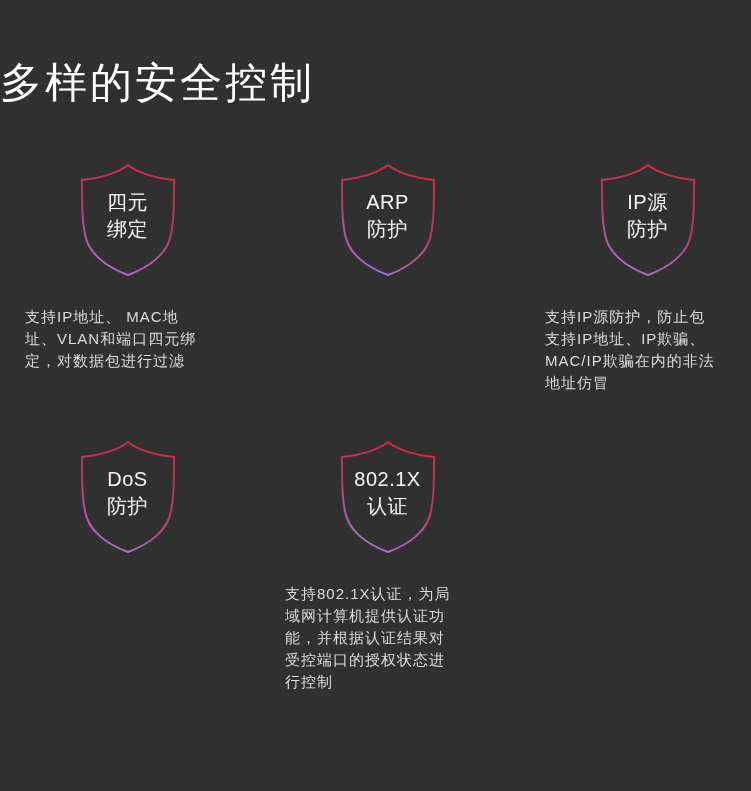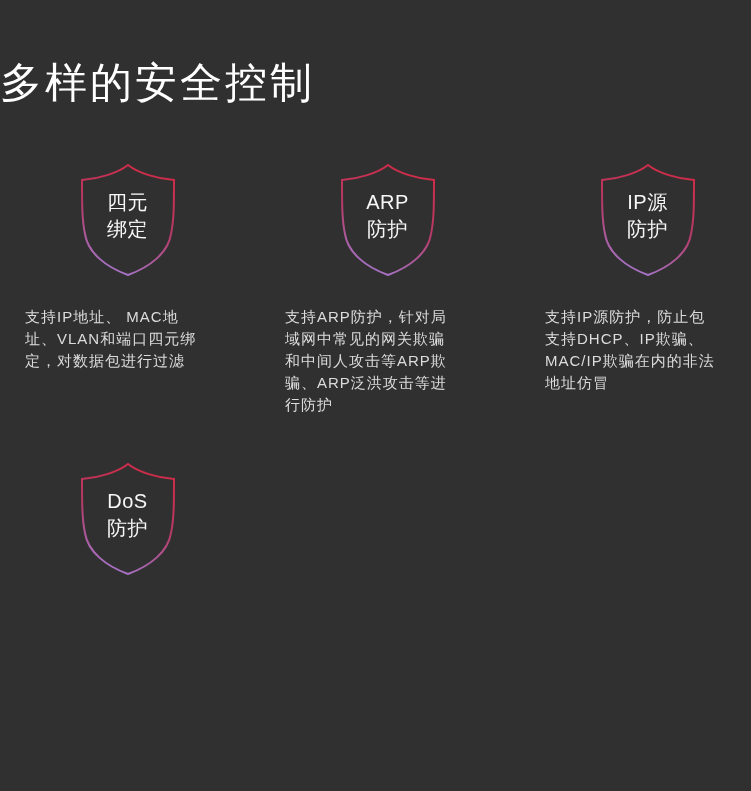--- a/index.html
+++ b/index.html
@@ -89,47 +89,56 @@
     </div>
 
     <div class="card">
       <div class="shield-wrap">
         <svg width="100" height="116" viewBox="0 0 100 116">
           <path d="M50,3 C40,11 20,17 4,18 C4,42 4,58 7,72 C10,91 28,105 50,113 C72,105 90,91 93,72 C96,58 96,42 96,18 C80,17 60,11 50,3 Z" fill="none" stroke="url(#shield-grad)" stroke-width="2"></path>
         </svg>
         <div class="shield-label">ARP
 防护</div>
       </div>
-      <div class="card-desc">支持ARP防护，针对局
-域网中常见的网关欺骗
-和中间人攻击等ARP欺
-骗、ARP泛洪攻击等进
-行防护</div>
     </div>
 
     <div class="card">
       <div class="shield-wrap">
         <svg width="100" height="116" viewBox="0 0 100 116">
           <path d="M50,3 C40,11 20,17 4,18 C4,42 4,58 7,72 C10,91 28,105 50,113 C72,105 90,91 93,72 C96,58 96,42 96,18 C80,17 60,11 50,3 Z" fill="none" stroke="url(#shield-grad)" stroke-width="2"></path>
         </svg>
         <div class="shield-label">IP源
 防护</div>
       </div>
       <div class="card-desc">支持IP源防护，防止包
-支持DHCP、IP欺骗、
+支持IP地址、IP欺骗、
 MAC/IP欺骗在内的非法
 地址仿冒</div>
     </div>
 
     <div class="card">
       <div class="shield-wrap">
         <svg width="100" height="116" viewBox="0 0 100 116">
           <path d="M50,3 C40,11 20,17 4,18 C4,42 4,58 7,72 C10,91 28,105 50,113 C72,105 90,91 93,72 C96,58 96,42 96,18 C80,17 60,11 50,3 Z" fill="none" stroke="url(#shield-grad)" stroke-width="2"></path>
         </svg>
         <div class="shield-label">DoS
 防护</div>
       </div>
     </div>
 
+    <div class="card">
+      <div class="shield-wrap">
+        <svg width="100" height="116" viewBox="0 0 100 116">
+          <path d="M50,3 C40,11 20,17 4,18 C4,42 4,58 7,72 C10,91 28,105 50,113 C72,105 90,91 93,72 C96,58 96,42 96,18 C80,17 60,11 50,3 Z" fill="none" stroke="url(#shield-grad)" stroke-width="2"></path>
+        </svg>
+        <div class="shield-label">802.1X
+认证</div>
+      </div>
+      <div class="card-desc">支持802.1X认证，为局
+域网计算机提供认证功
+能，并根据认证结果对
+受控端口的授权状态进
+行控制</div>
+    </div>
 
 
   </div>
 </div>
 
 </body></html>

